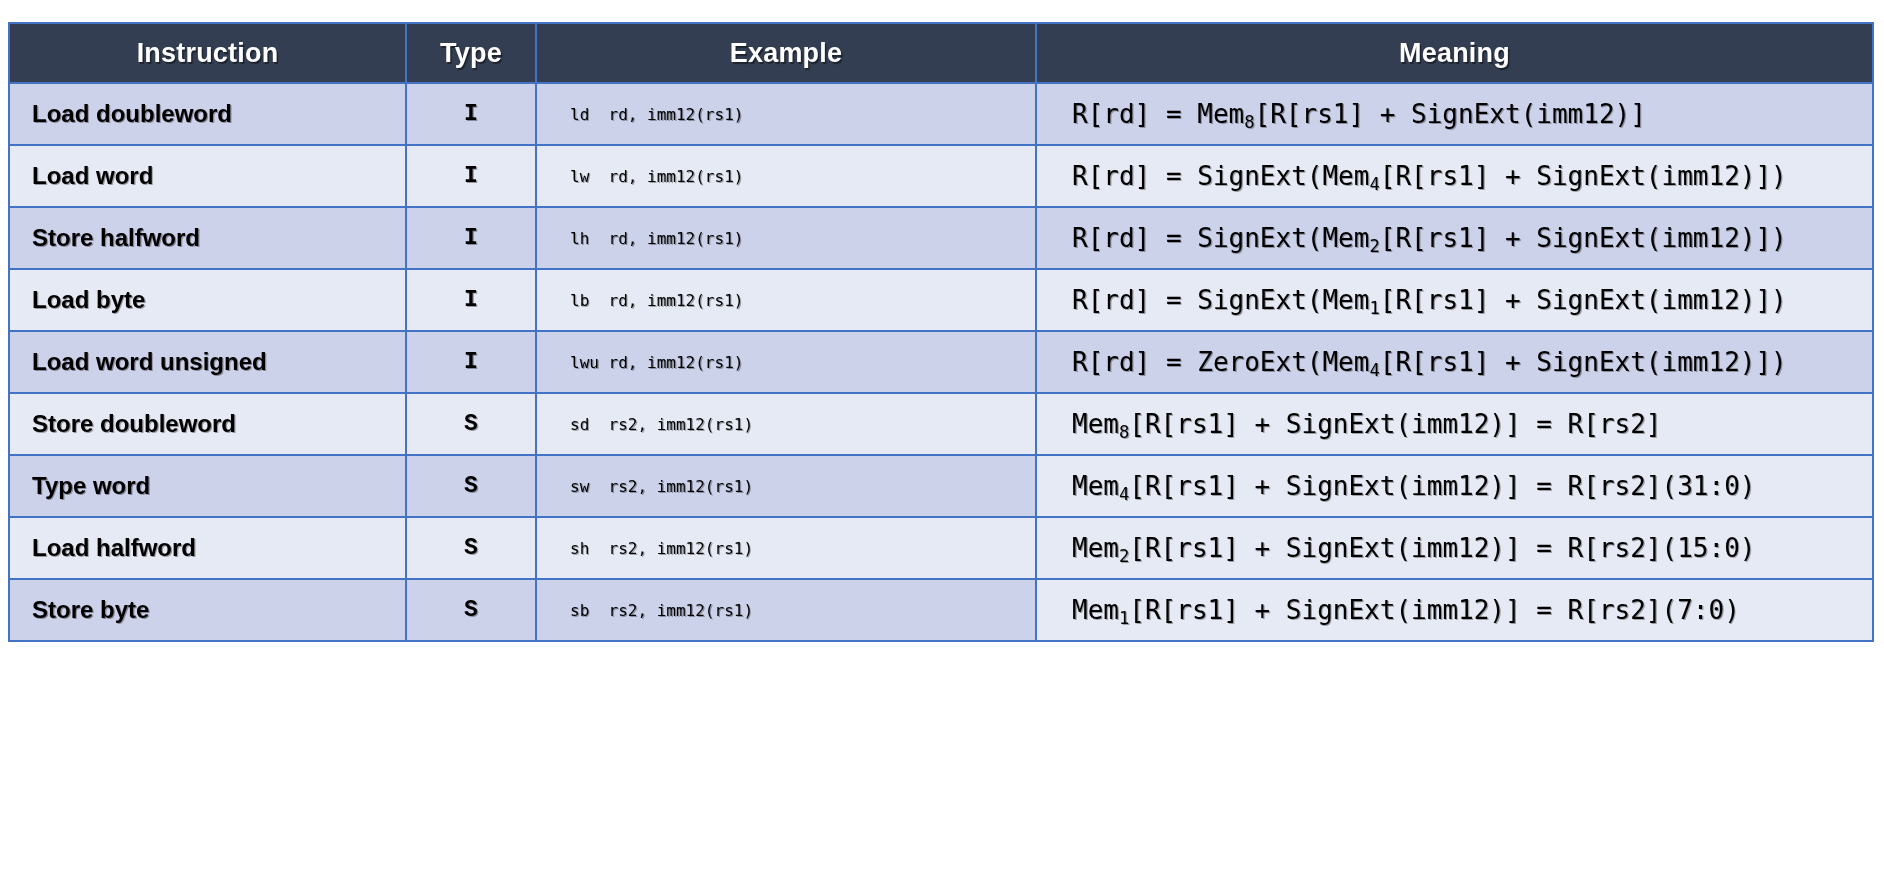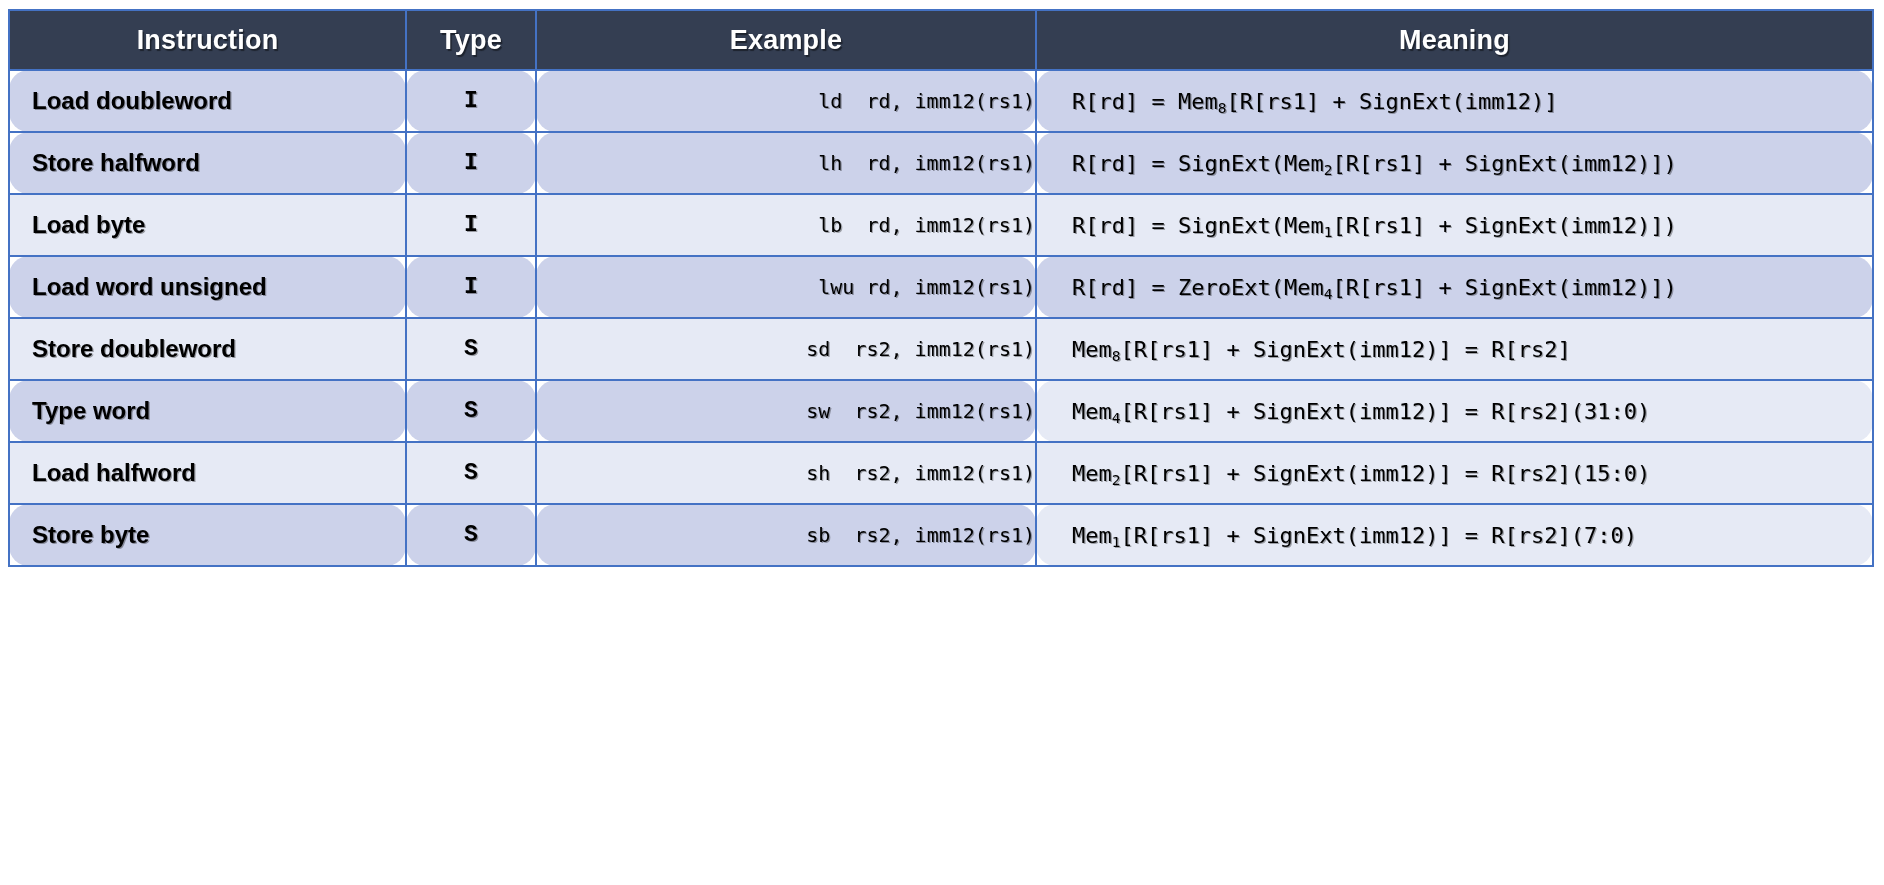--- a/index.html
+++ b/index.html
@@ -11,21 +11,21 @@
   body {
     width: 1884px;
     height: 885px;
     font-family: "Liberation Sans", sans-serif;
     overflow: hidden;
   }
 
   .table-wrap {
     position: absolute;
     left: 8px;
-    top: 9px;
+    top: 22px;
     width: 1687px;
   }
 
   table.isa-table {
     border-collapse: collapse;
     table-layout: fixed;
     width: 1864px;
     border: 2px solid #4472c4;
   }
 
@@ -50,21 +50,21 @@
 
   tbody td {
     height: 60px;
     border: 2px solid #4472c4;
     vertical-align: middle;
     padding: 0;
     color: #000000;
   }
 
   
-  tbody tr.band-dark  td { background: #ccd2ea; border-radius: 20px; }
+  tbody tr.band-dark  td { background: #ccd2ea; }
   tbody tr.band-light td { background: #e6eaf5; }
   
   tbody tr.store-row td.cell-meaning { background: #e6eaf5; margin-left: 32px; }
 
   td.cell-instruction {
     font-size: 24px;
     font-weight: bold;
     padding-left: 22px;
     text-align: left;
     text-shadow: 1.2px 1.2px 0.6px rgba(0,0,0,0.35);
@@ -73,32 +73,32 @@
   td.cell-type {
     font-size: 23px;
     font-weight: bold;
     text-align: center;
     font-family: "Liberation Mono", "DejaVu Sans Mono", monospace;
     text-shadow: 1.2px 1.2px 0.6px rgba(0,0,0,0.35);
   }
 
   td.cell-example {
     font-family: "DejaVu Sans Mono", "Liberation Mono", monospace;
-    font-size: 20px;
-    text-align: right;
+    font-size: 16px;
+    text-align: left;
     padding-left: 33px;
     white-space: pre;
     letter-spacing: 0px;
     text-shadow: 1.2px 1.2px 0.6px rgba(0,0,0,0.32);
     margin-left: 41px;
   }
 
   td.cell-meaning {
     font-family: "DejaVu Sans Mono", "Liberation Mono", monospace;
-    font-size: 22px;
+    font-size: 26px;
     text-align: left;
     padding-left: 35px;
     white-space: pre;
     text-shadow: 1.2px 1.2px 0.6px rgba(0,0,0,0.32);
   }
 
   td.cell-meaning sub {
     font-size: 0.66em;
     line-height: 0;
     vertical-align: baseline;
@@ -124,20 +124,26 @@
         <th>Example</th>
         <th>Meaning</th>
       </tr>
     </thead>
     <tbody id="table-body">
         <tr class="band-dark">
           <td class="cell-instruction">Load doubleword</td>
           <td class="cell-type">I</td>
           <td class="cell-example">ld  rd, imm12(rs1)</td>
           <td class="cell-meaning">R[rd] = Mem<sub>8</sub>[R[rs1] + SignExt(imm12)]</td>
+        </tr>
+        <tr class="band-light">
+          <td class="cell-instruction">Load word</td>
+          <td class="cell-type">I</td>
+          <td class="cell-example">lw  rd, imm12(rs1)</td>
+          <td class="cell-meaning">R[rd] = SignExt(Mem<sub>4</sub>[R[rs1] + SignExt(imm12)])</td>
         </tr>
         <tr class="band-dark">
           <td class="cell-instruction">Store halfword</td>
           <td class="cell-type">I</td>
           <td class="cell-example">lh  rd, imm12(rs1)</td>
           <td class="cell-meaning">R[rd] = SignExt(Mem<sub>2</sub>[R[rs1] + SignExt(imm12)])</td>
         </tr>
         <tr class="band-light">
           <td class="cell-instruction">Load byte</td>
           <td class="cell-type">I</td>

